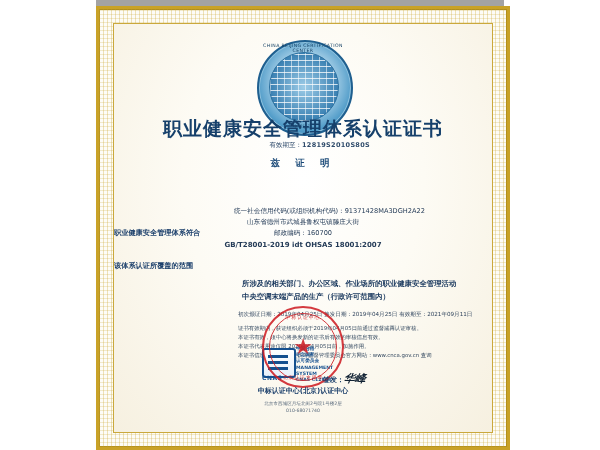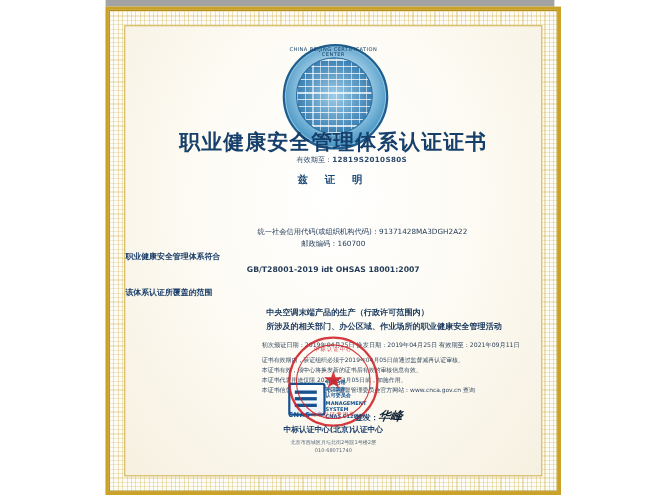--- a/index.html
+++ b/index.html
@@ -130,30 +130,31 @@
 
       <div class="cert-no">
         <span>有效期至：</span><b>12819S2010S80S</b>
       </div>
 
       <div class="sub-zheng">兹 证 明</div>
 
 
       <div class="lines">
         <div>统一社会信用代码(或组织机构代码)：91371428MA3DGH2A22</div>
+        <div>山东省德州市武城县鲁权屯镇滕庄大街</div>
         <div>邮政编码：160700</div>
       </div>
 
       <div class="sec-hdr" style="top:204px">职业健康安全管理体系符合</div>
       <div class="std" style="top:217px">GB/T28001-2019 idt OHSAS 18001:2007</div>
 
       <div class="scope-hdr" style="top:237px">该体系认证所覆盖的范围</div>
       <div class="scope-body" style="top:253px">
+        <div>所涉及的相关部门、办公区域、作业场所的职业健康安全管理活动</div>
         <div>中央空调末端产品的生产（行政许可范围内）</div>
-        <div>所涉及的相关部门、办公区域、作业场所的职业健康安全管理活动</div>
       </div>
 
       <div class="dates" style="top:286px">
         <div class="row">初次颁证日期：2019年04月25日     换发日期：2019年04月25日     有效期至：2021年09月11日</div>
       </div>
 
       <div class="notes" style="top:300px">
         <div class="row">证书有效期内，获证组织必须于2019年04月05日前通过监督减再认证审核。</div>
         <div class="row">本证书有效，须中心将换发新的证书后有效的审核信息有效。</div>
         <div class="row">本证书代表用途仅限 2020年04月05日前，加施作用。</div>

